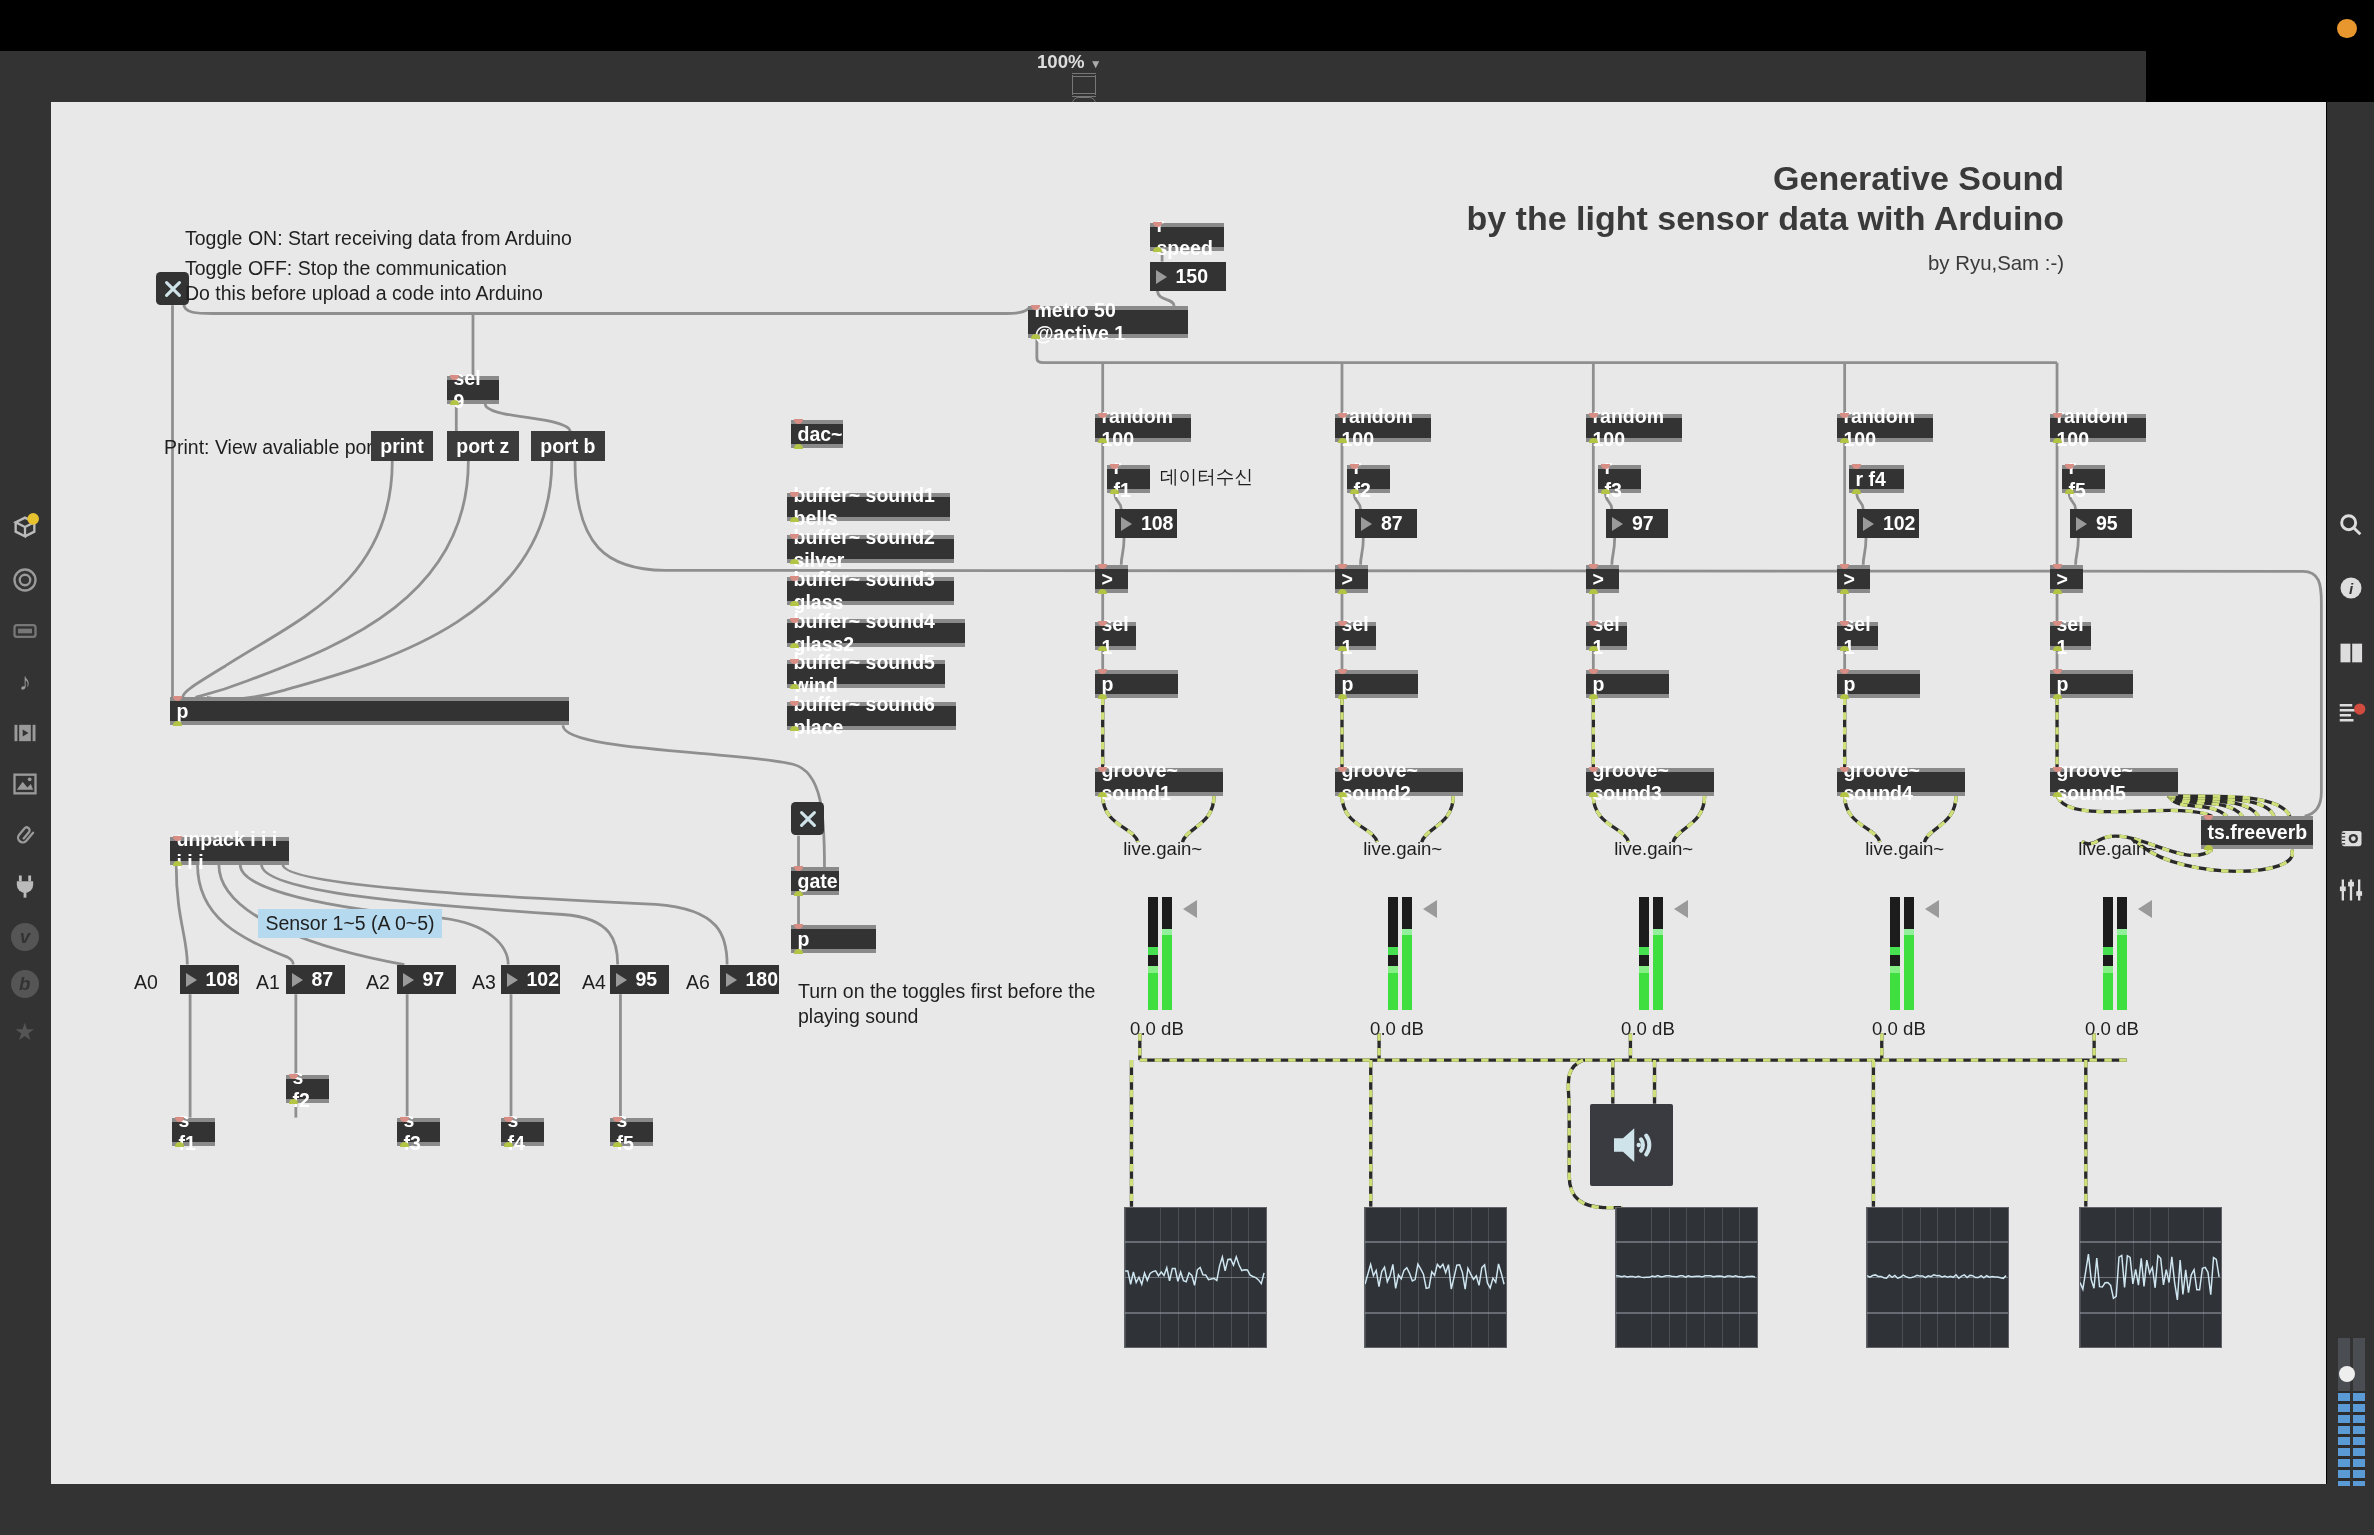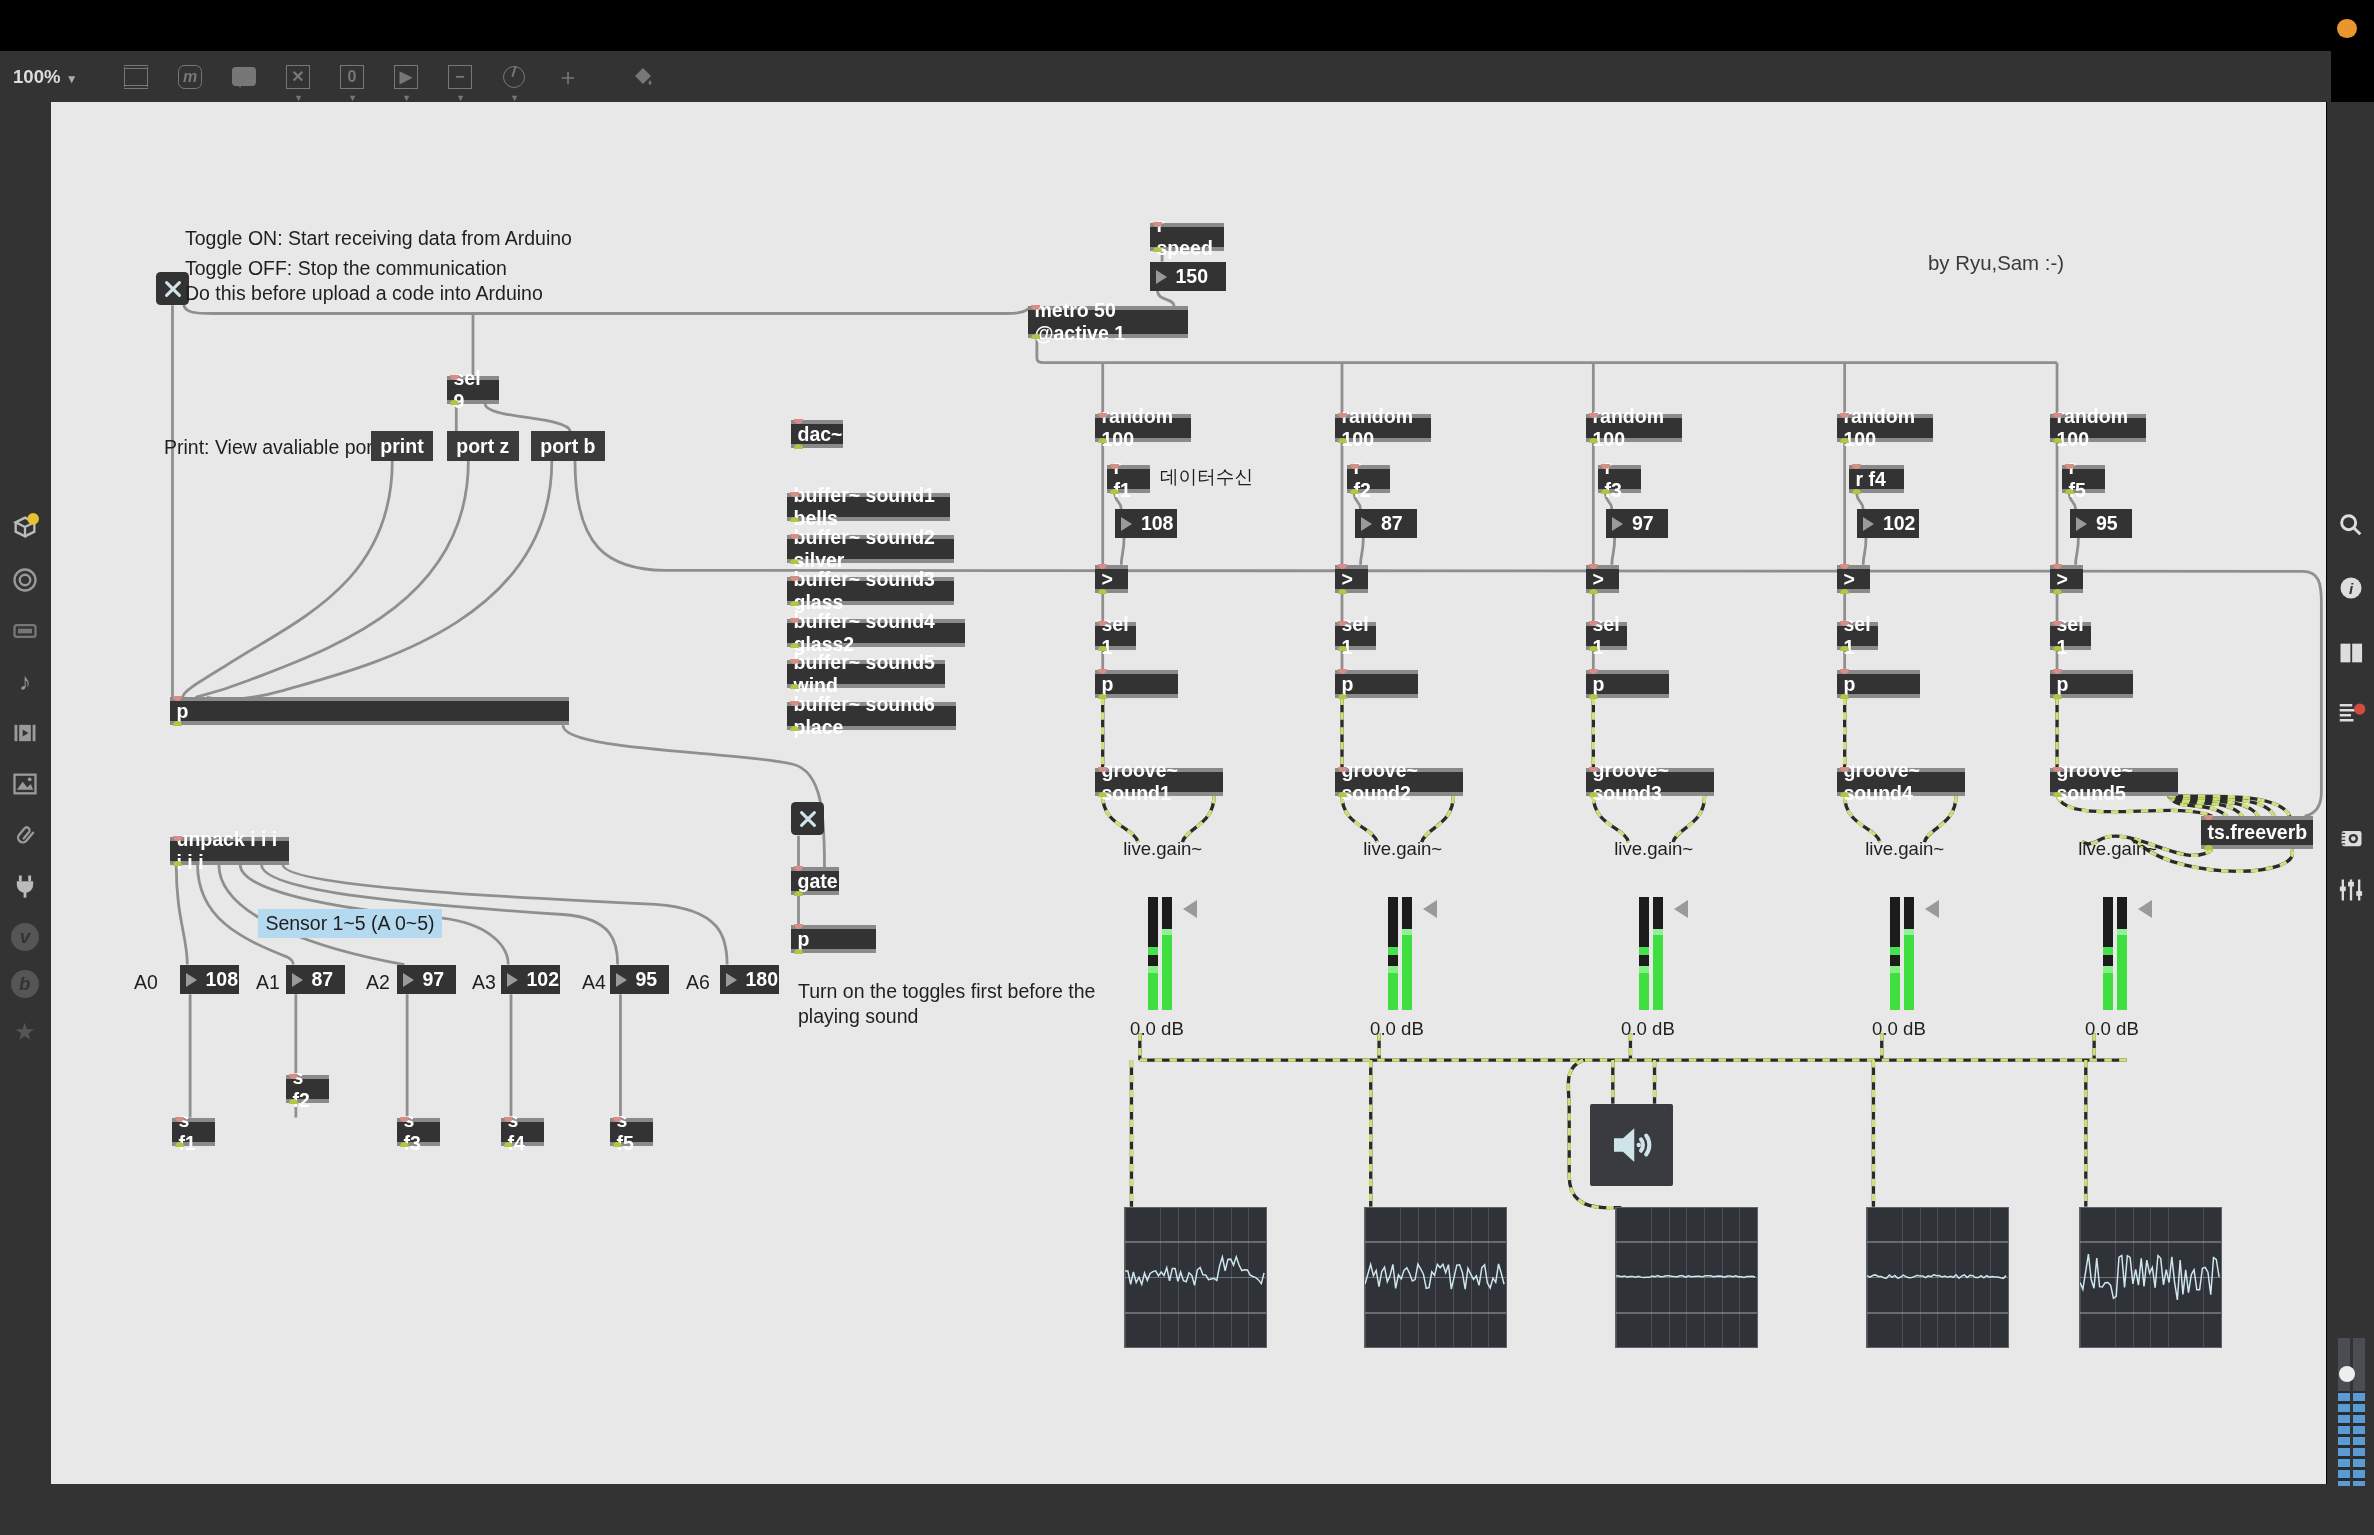--- a/index.html
+++ b/index.html
@@ -2,21 +2,21 @@
 <html style="font-size:15px"><head>
 <meta charset="utf-8">
 <style>
   * { margin:0; padding:0; box-sizing:border-box; }
   html,body { width:2375px; height:1535px; font-family:"Liberation Sans", sans-serif; background:#000; overflow:hidden; }
   #stage { position:relative; width:2375px; height:1535px; }
 
   
   #topblack { position:absolute; left:0; top:0; width:2375px; height:51px; background:#000; }
   #unsaved-dot { position:absolute; left:2337px; top:18.6px; width:19.5px; height:19.5px; border-radius:50%; background:#e8962e; }
-  #toolbar { position:absolute; left:0; top:51px; width:2331px; height:51px; background:#333; display:flex; align-items:center; }
+  #toolbar { position:absolute; left:0; top:51px; width:2146px; height:51px; background:#333; display:flex; align-items:center;flex-direction:column; }
   #leftbar { position:absolute; left:0; top:102px; width:51px; height:1382px; background:#333; }
   #rightbar { position:absolute; right:0; top:102px; width:48px; height:1382px; background:#333; }
   #bottombar { position:absolute; left:0; top:1484px; width:2375px; height:51px; background:#333; }
   #canvas { position:absolute; left:51px; top:102px; width:2275px; height:1382px; background:#e8e8e8; overflow:hidden; }
 
   .zoomsel { color:#ddd; font-size:18.6px; font-weight:bold; margin-left:13px; width:85px; }
   .zoomsel .car { font-size:12px; color:#aaa; }
   .tbi { position:relative; width:32px; height:32px; margin-left:22px; display:flex; align-items:center; justify-content:center; color:#8a8a8a; font-size:18.6px; }
   .tbi .boxo { width:24px; height:24px; border:1.9px solid #777; display:flex; align-items:center; justify-content:center; color:#777; font-size:16px; font-weight:bold; }
   .tbi .boxo.round { border-radius:6.5px; font-style:italic; }
@@ -350,20 +350,24 @@
         <path d="M2283,748 C2311,754 2386,744 2397,770" class="sigb"></path>
         <path d="M2283,748 C2311,754 2386,744 2397,770" class="sigd"></path>
         <path d="M2283,748 C2316,750 2401,742 2414,770" class="sigb"></path>
         <path d="M2283,748 C2316,750 2401,742 2414,770" class="sigd"></path>
         <path d="M2330,806 C2300,830 2242,776 2208,796 C2198,802 2193,800 2190,797" class="sigb"></path>
         <path d="M2330,806 C2300,830 2242,776 2208,796 C2198,802 2193,800 2190,797" class="sigd"></path>
         <path d="M2416,806 C2428,836 2302,840 2254,802 C2247,796 2245,796 2244,797" class="sigb"></path>
         <path d="M2416,806 C2428,836 2302,840 2254,802 C2247,796 2245,796 2244,797" class="sigd"></path>
       </svg>
 
+    <div class="title-block">
+      <div>Generative Sound</div>
+      <div>by the light sensor data with Arduino</div>
+    </div>
     <div class="byline">by Ryu,Sam :-)</div>
 
     <div class="comment" style="left:134px;top:125px">Toggle ON: Start receiving data from Arduino</div>
     <div class="tgl" style="left:105px;top:170px">
       <svg viewBox="0 0 24 24">
           <path d="M5 5 L19 19 M19 5 L5 19" stroke="#cfe3e8" stroke-width="3.4" stroke-linecap="round"></path>
         </svg>
     </div>
     <div class="comment" style="left:134px;top:154px;line-height:25px">
       <div>Toggle OFF: Stop the communication</div>

